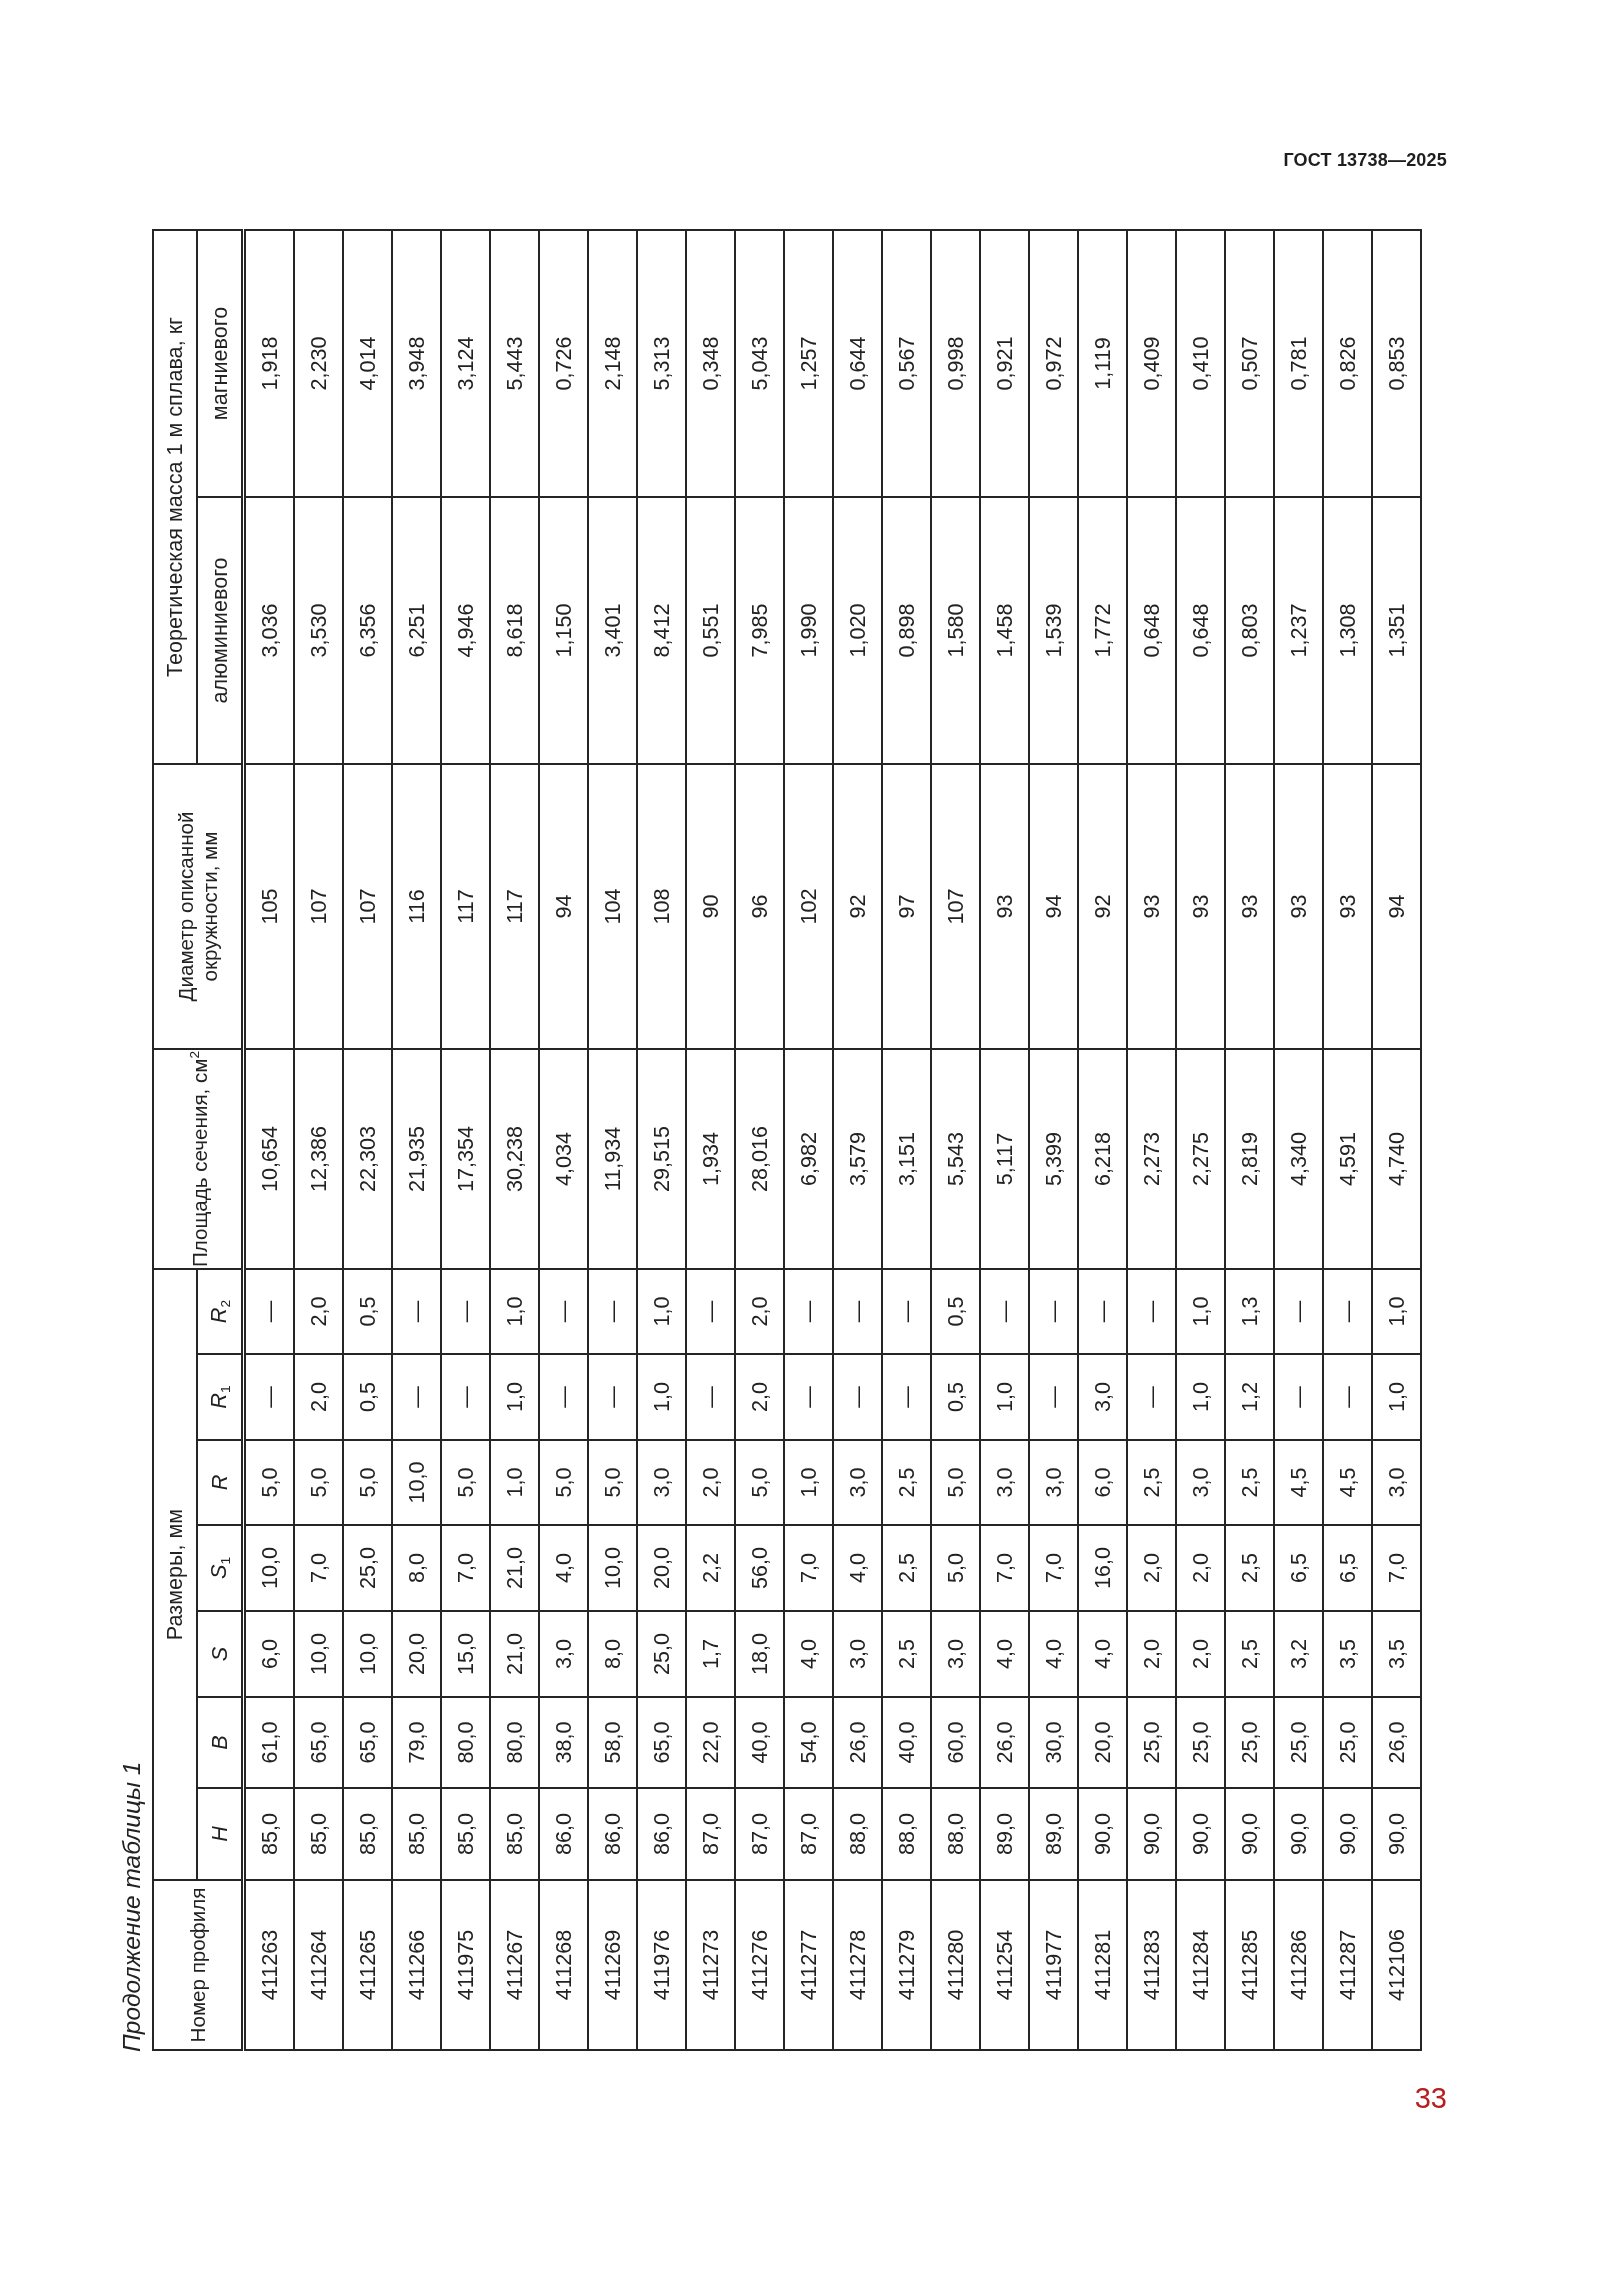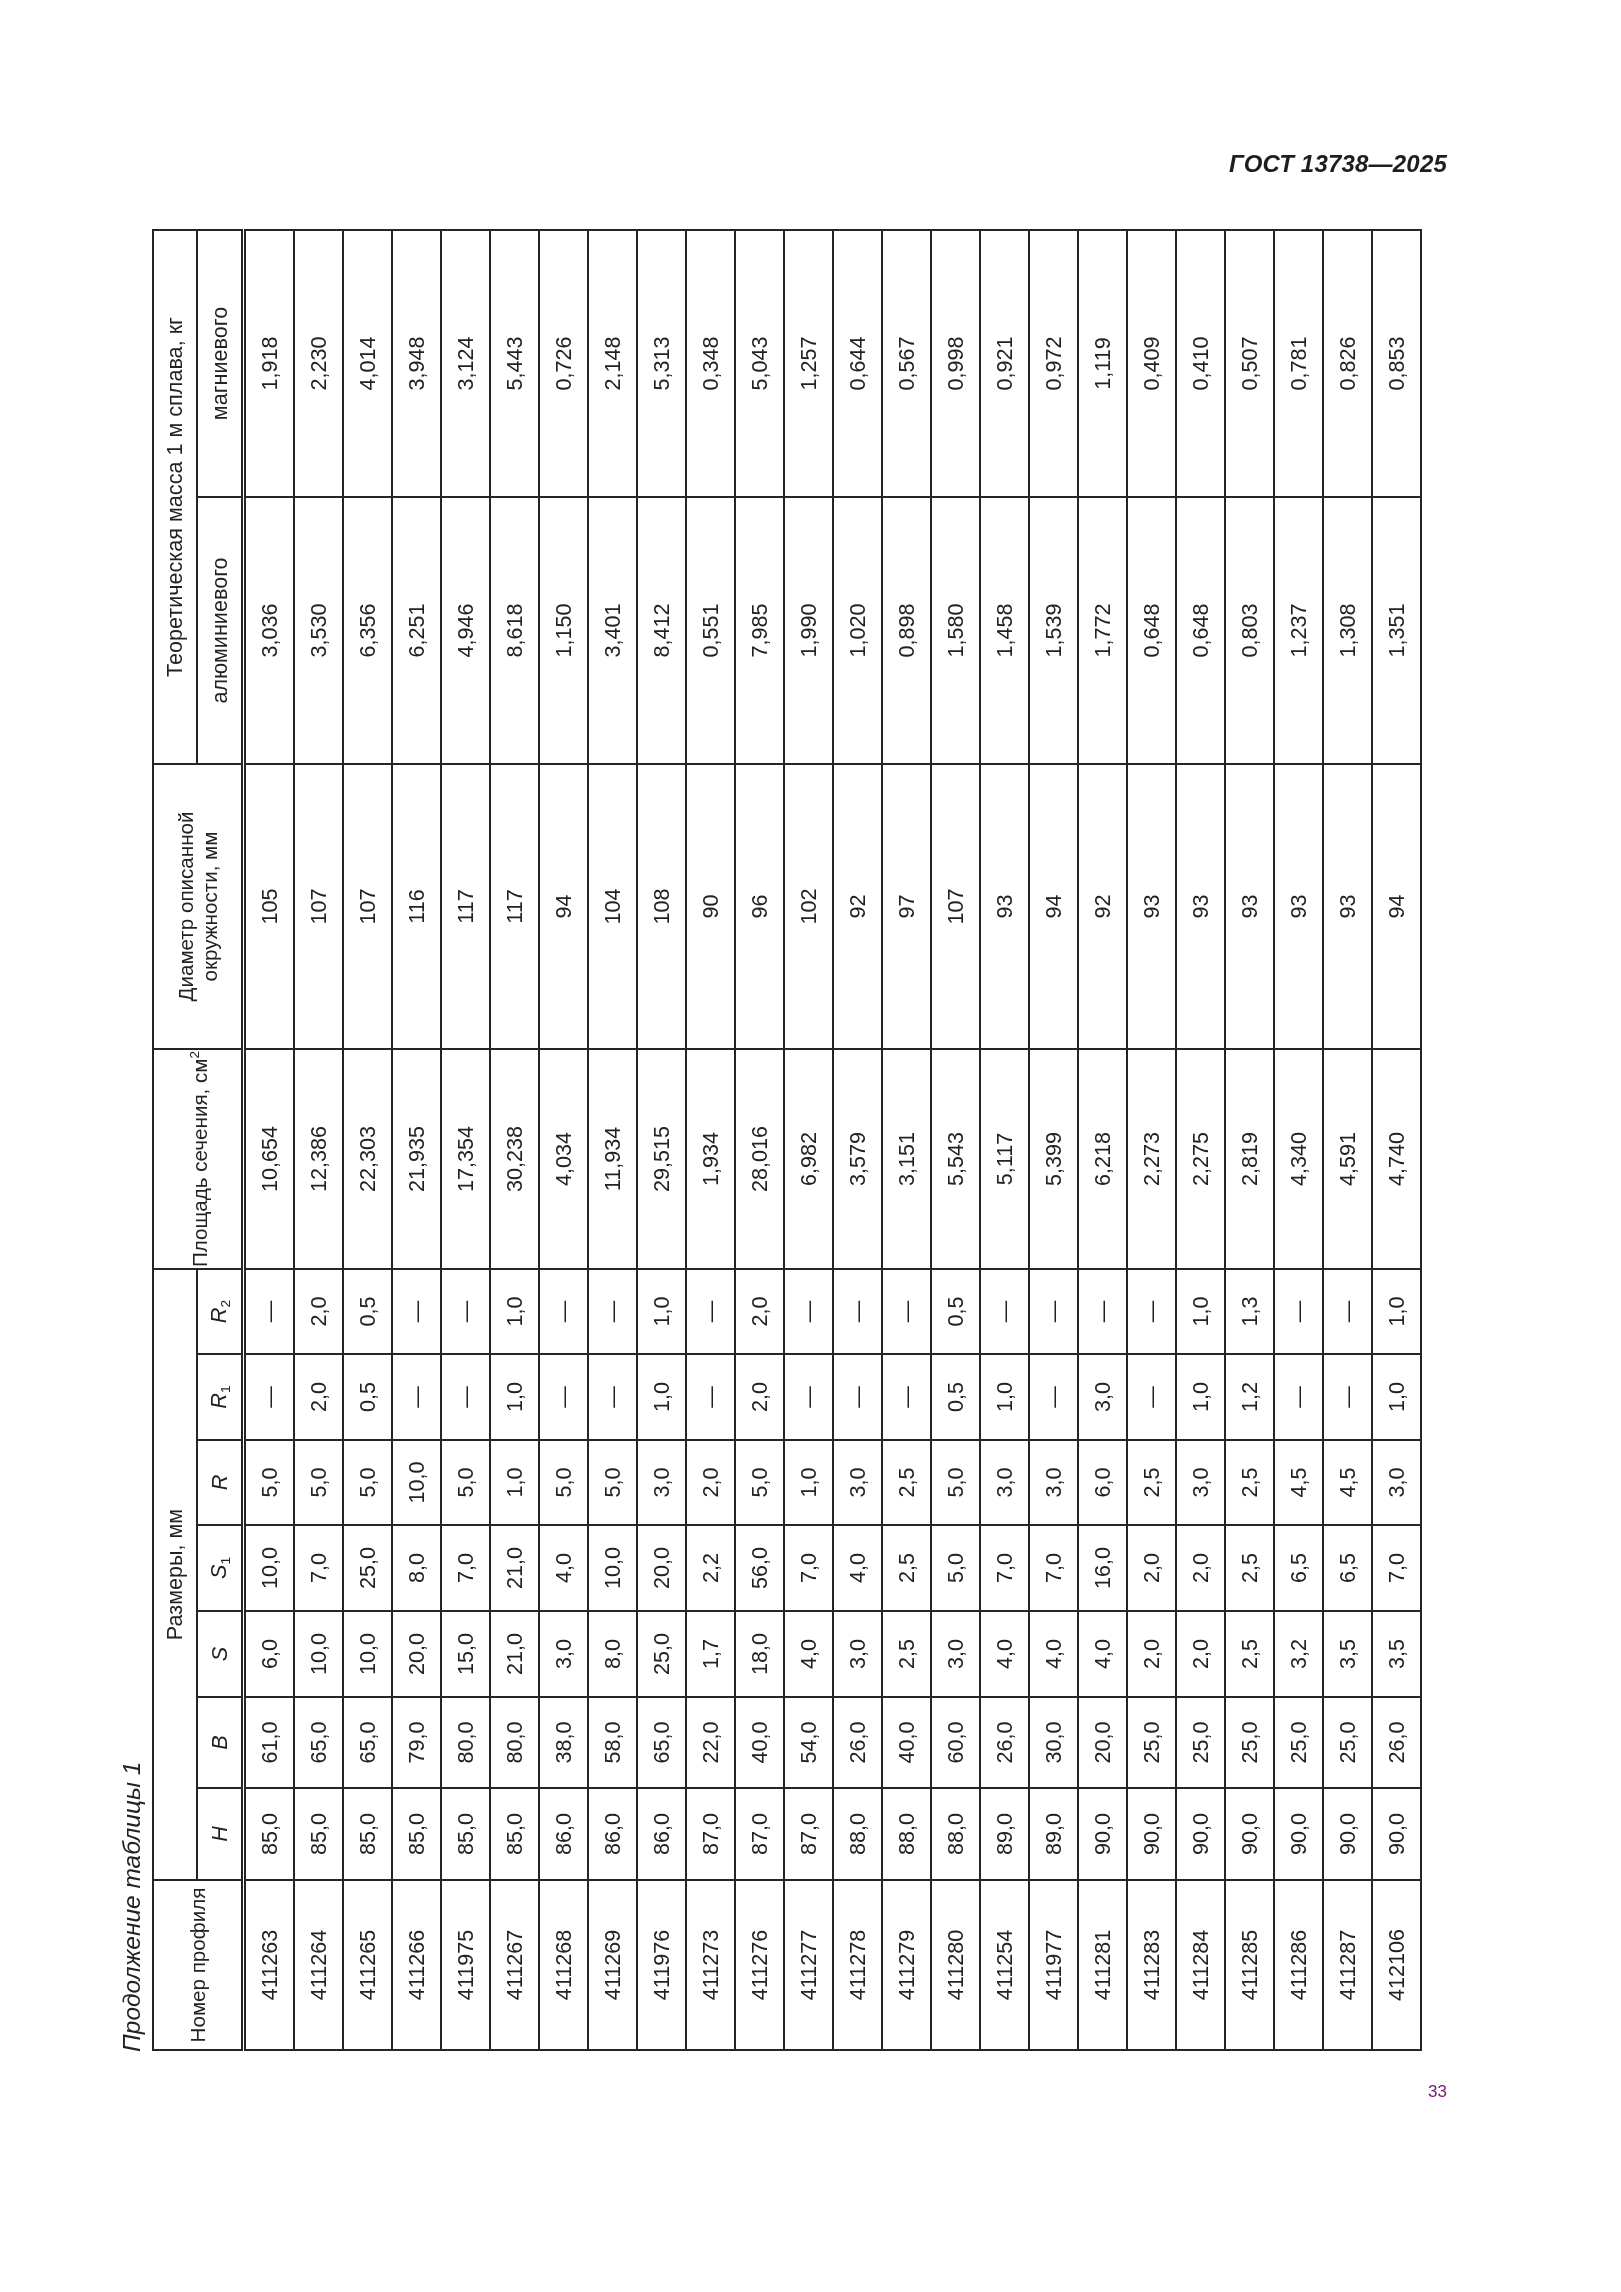--- a/index.html
+++ b/index.html
@@ -1,20 +1,20 @@
 <!DOCTYPE html>
 <html><head>
 <meta charset="utf-8">
 <style>
   html, body { margin:0; padding:0; background:#ffffff; }
   body { width:1621px; height:2293px; position:relative; overflow:hidden;
          font-family:"Liberation Sans", sans-serif; color:#222; }
-  .doc-title { position:absolute; top:150px; right:174px; font-size:24px; font-weight:bold;
-               color:#1e1e1e; letter-spacing:0.2px;font-style:italic; }
-  .page-num { position:absolute; top:2082px; right:174px; font-size:17px; color:#701a75; }
+  .doc-title { position:absolute; top:150px; right:174px; font-size:18px; font-weight:bold;
+               color:#1e1e1e; letter-spacing:0.2px; }
+  .page-num { position:absolute; top:2082px; right:174px; font-size:29px; color:#b91c1c; }
   .caption { position:absolute; left:118px; top:2052px; transform-origin:0 0; transform:rotate(-90deg);
              font-size:24.5px; font-style:italic; color:#222; white-space:nowrap; }
   .rot { position:absolute; left:152px; top:2051px; width:1820px; height:1279px;
          transform-origin:0 0; transform:rotate(-90deg); }
   table { border-collapse:collapse; width:1820px; table-layout:fixed; font-size:21.6px; }
   td, th { border:2.5px solid #252525; text-align:center; vertical-align:middle; padding:0;
            font-weight:normal; color:#222; overflow:hidden; white-space:nowrap; }
   thead tr.h1 th { height:42px; }
   thead tr.h2 th { height:43px; }
   thead tr.h2 th, thead th.span2 { border-bottom:5.9px double #252525; }

